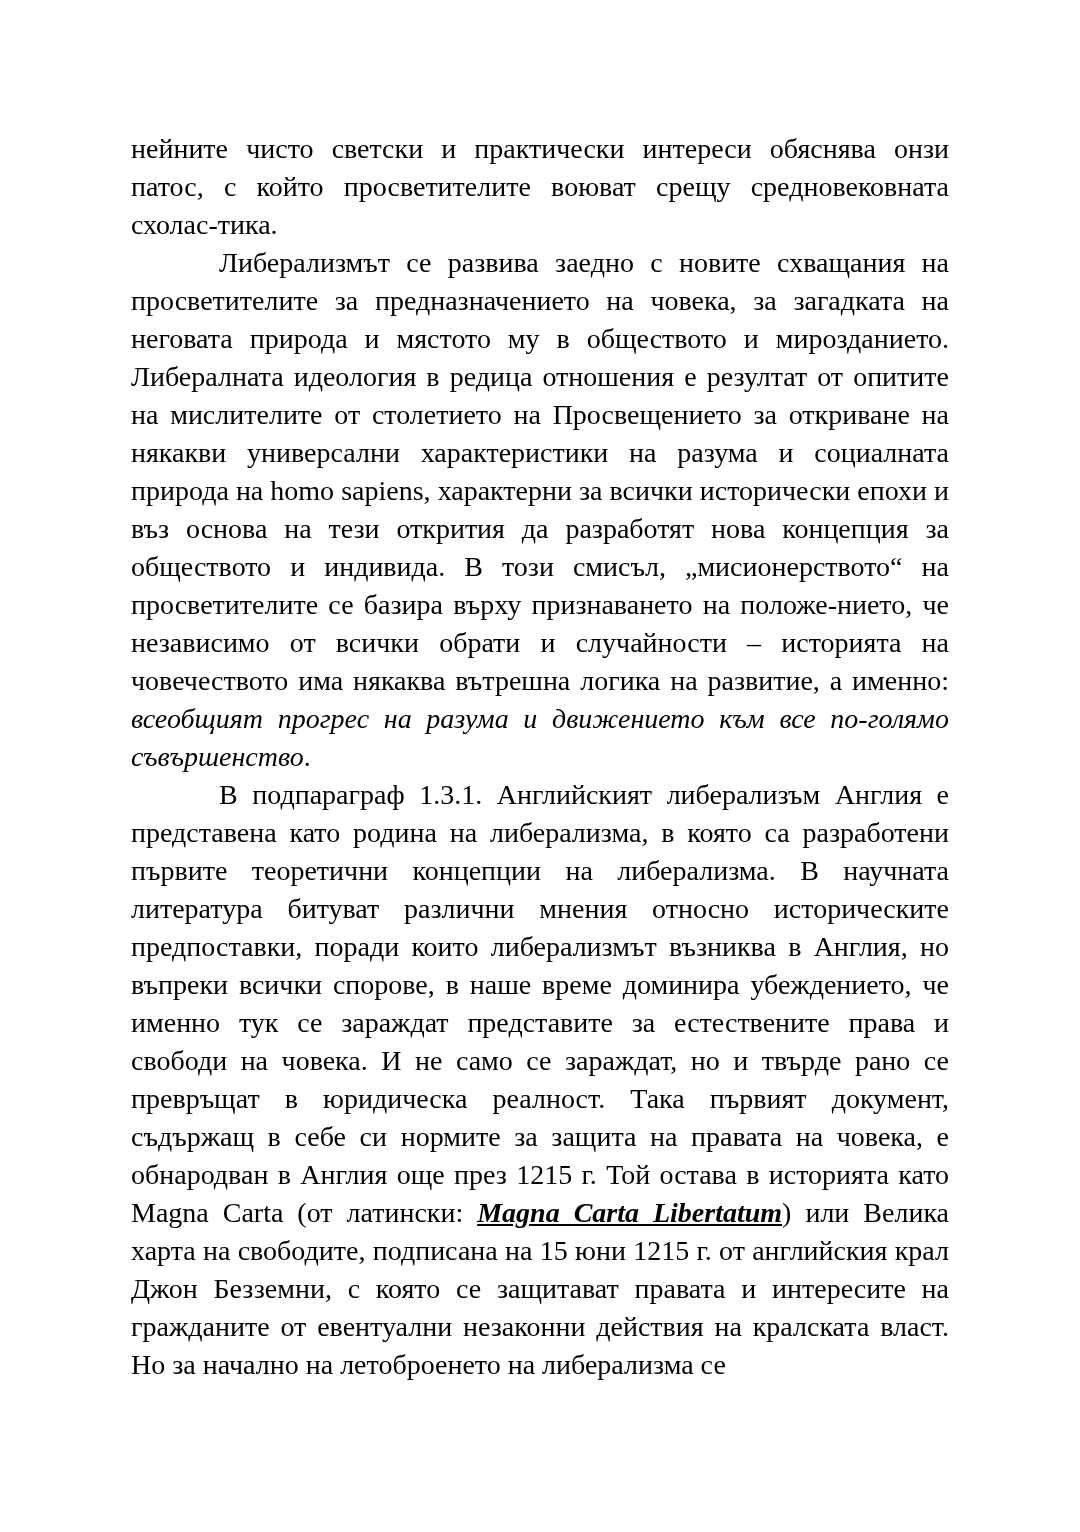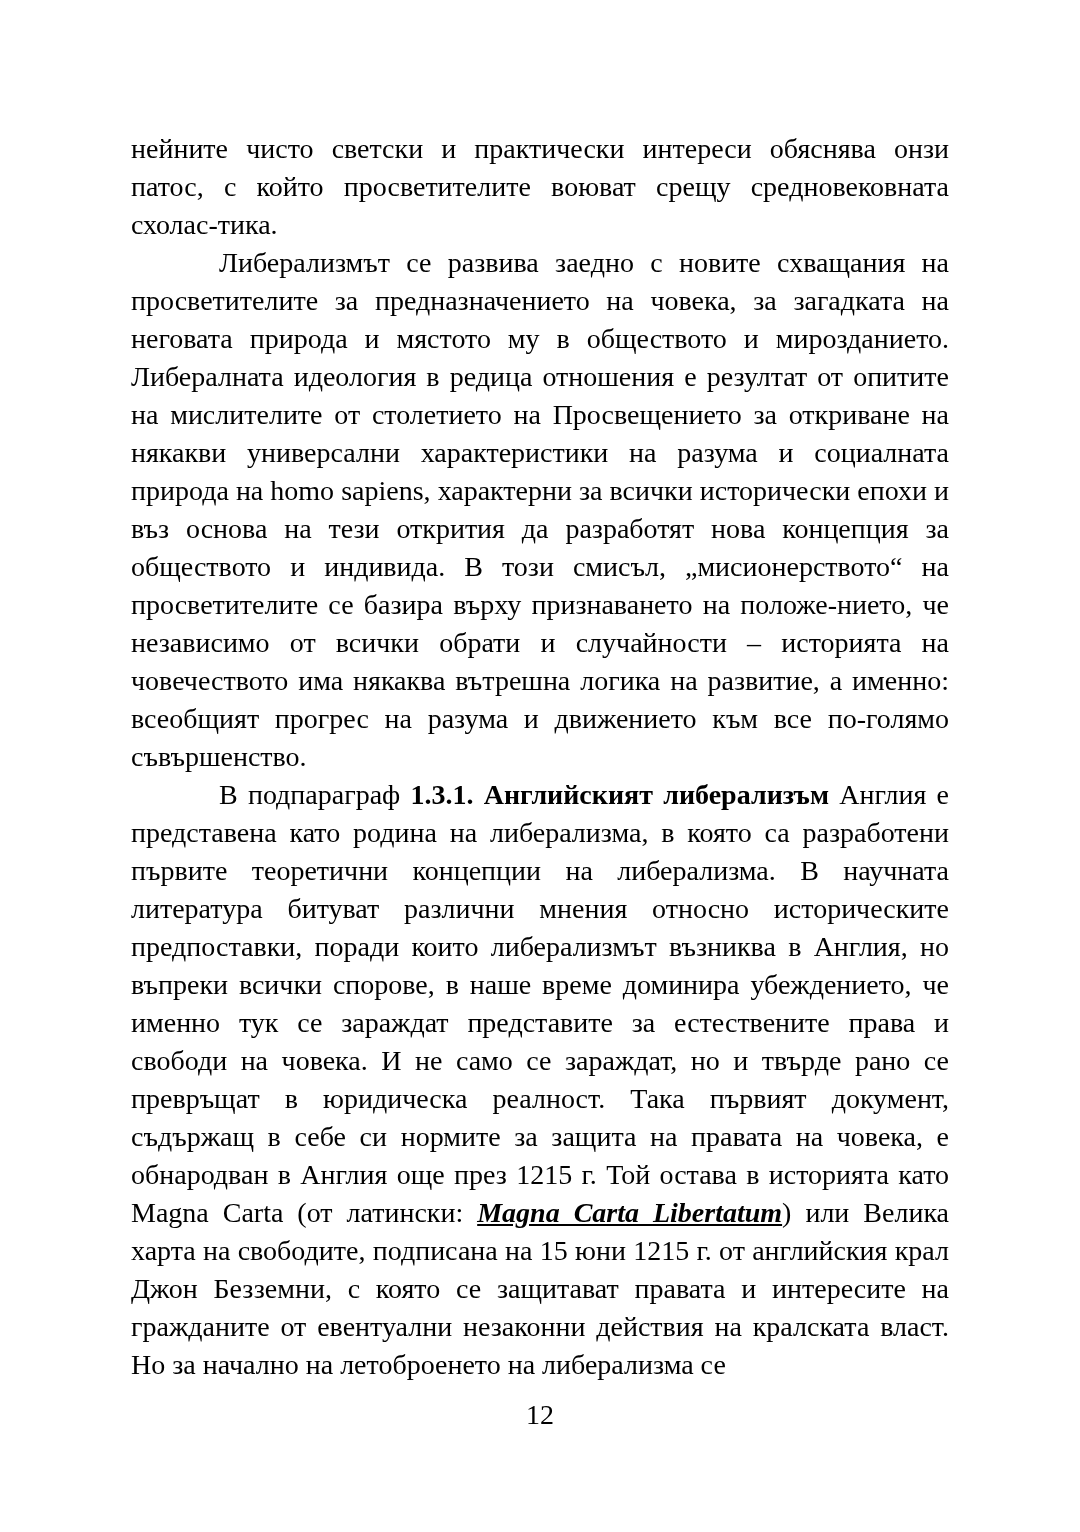--- a/index.html
+++ b/index.html
@@ -27,36 +27,35 @@
     text-justify: inter-word;
   }
   p.para {
     margin: 0;
     padding: 0;
   }
   p.para.indent {
     text-indent: 88px;
   }
   .run-normal { font-style: normal; font-weight: normal; }
-  .run-italic { font-weight: normal; }
-  .run-bold { font-style: normal; font-weight: bold; margin-top: 24px; }
+  .run-italic { font-style: italic; font-weight: normal; }
+  .run-bold { font-style: normal; font-weight: normal; margin-top: 24px; }
   .run-bold-italic { font-style: italic; font-weight: bold; text-decoration: underline; }
   .page-number {
     position: absolute;
     top: 1396px;
     left: 131px;
     width: 818px;
     text-align: center;
     font-size: 28px;
     line-height: 38px;
   }
 </style>
 </head>
 <body>
 
 <div class="page">
   <div class="text-block" id="text-block">
       <p class="para"><span class="run-normal">нейните чисто светски и практически интереси обяснява онзи патос, с който просветителите воюват срещу средновековната схолас-тика.</span></p>
       <p class="para indent"><span class="run-normal">Либерализмът се развива заедно с новите схващания на просветителите за предназначението на човека, за загадката на неговата природа и мястото му в обществото и мирозданието. Либералната идеология в редица отношения е резултат от опитите на мислителите от столетието на Просвещението за откриване на някакви универсални характеристики на разума и социалната природа на homo sapiens, характерни за всички исторически епохи и въз основа на тези открития да разработят нова концепция за обществото и индивида. В този смисъл, „мисионерството“ на просветителите се базира върху признаването на положе-нието, че независимо от всички обрати и случайности – историята на човечеството има някаква вътрешна логика на развитие, а именно: </span><span class="run-italic">всеобщият прогрес на разума и движението към все по-голямо съвършенство</span><span class="run-normal">.</span></p>
       <p class="para indent"><span class="run-normal">В подпараграф </span><span class="run-bold">1.3.1. Английският либерализъм</span><span class="run-normal"> Англия е представена като родина на либерализма, в която са разработени първите теоретични концепции на либерализма. В научната литература битуват различни мнения относно историческите предпоставки, поради които либерализмът възниква в Англия, но въпреки всички спорове, в наше време доминира убеждението, че именно тук се зараждат представите за естествените права и свободи на човека. И не само се зараждат, но и твърде рано се превръщат в юридическа реалност. Така първият документ, съдържащ в себе си нормите за защита на правата на човека, е обнародван в Англия още през 1215 г. Той остава в историята като Magna Carta (от латински: </span><span class="run-bold-italic">Magna Carta Libertatum</span><span class="run-normal">) или Велика харта на свободите, подписана на 15 юни 1215 г. от английския крал Джон Безземни, с която се защитават правата и интересите на гражданите от евентуални незаконни действия на кралската власт. Но за начално на летоброенето на либерализма се</span></p>
     </div>
-  <div class="page-number">12</div>
 </div>
 
 </body></html>

